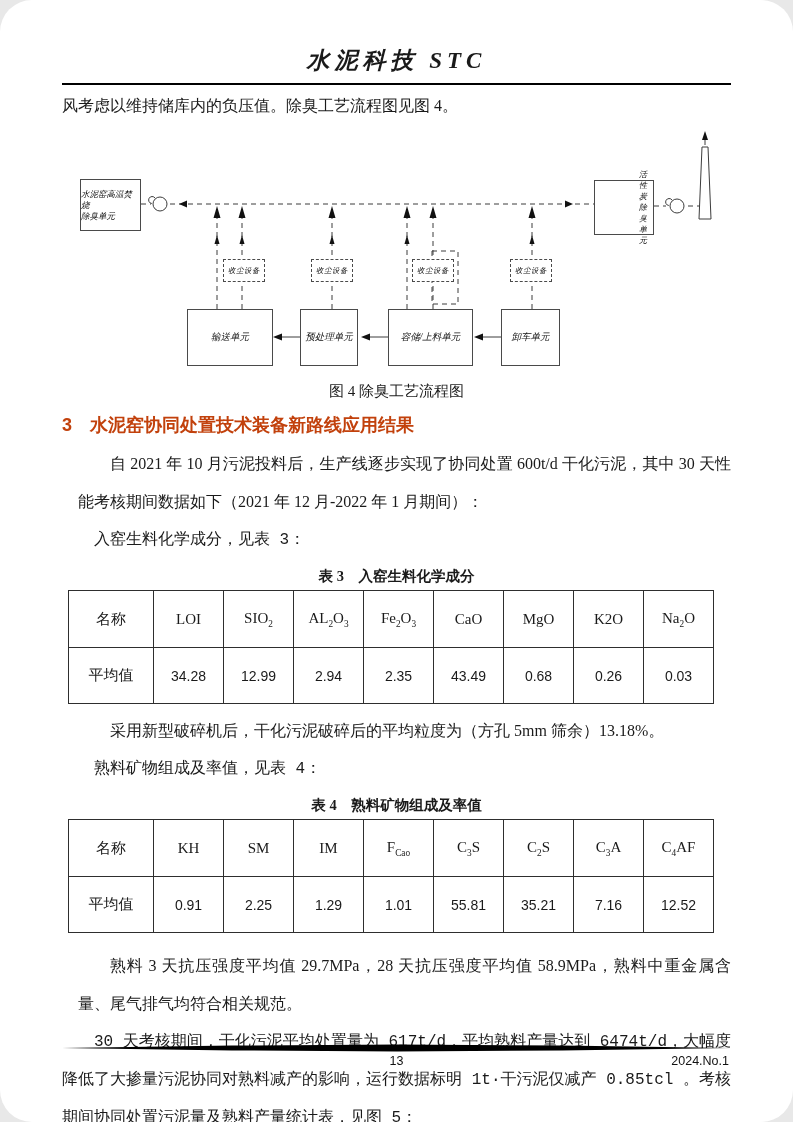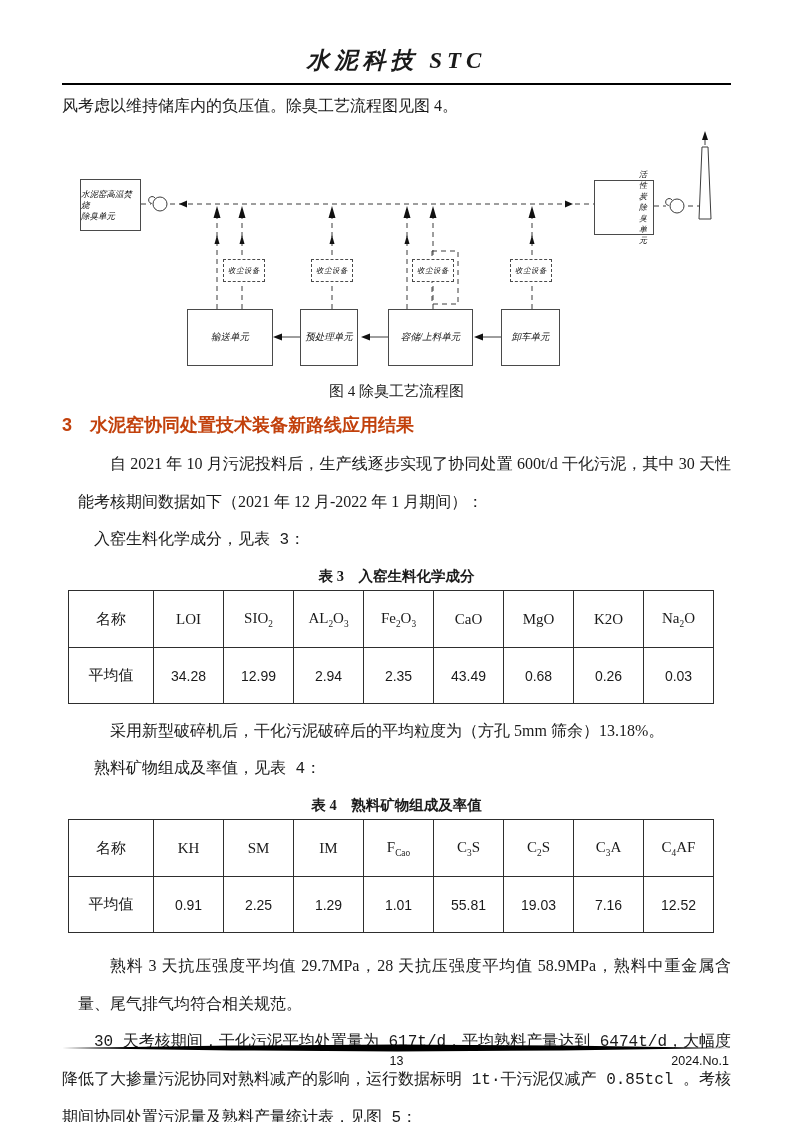--- a/index.html
+++ b/index.html
@@ -6,20 +6,21 @@
   .page{
     position:relative;
     width:793px;height:1122px;
     margin:0 auto;
     background:#ffffff;
     box-sizing:border-box;
     padding:46px 62px 0 62px;
     font-family:"Liberation Serif",serif;
     color:#1a1a1a;
     overflow:hidden;
+    border-radius:32px;
   }
   
   .journal-title{
     text-align:center;
     font-size:23px;
     font-weight:700;
     font-style:italic;
     letter-spacing:5px;
     line-height:30px;
     font-family:"Liberation Serif",serif;
@@ -241,21 +242,21 @@
           <td>C<sub>3</sub>A</td>
           <td>C<sub>4</sub>AF</td>
         </tr>
         <tr>
           <td>平均值</td>
           <td>0.91</td>
           <td>2.25</td>
           <td>1.29</td>
           <td>1.01</td>
           <td>55.81</td>
-          <td>19.03</td>
+          <td>35.21</td>
           <td>7.16</td>
           <td>12.52</td>
         </tr>
       </tbody>
     </table>
 
   <p class="body indent" style="margin-top:14px;">熟料 3 天抗压强度平均值 29.7MPa，28 天抗压强度平均值 58.9MPa，熟料中重金属含量、尾气排气均符合相关规范。</p>
   <p class="body indent flat">30 天考核期间，干化污泥平均处置量为 617t/d，平均熟料产量达到 6474t/d，大幅度降低了大掺量污泥协同对熟料减产的影响，运行数据标明 1t·干污泥仅减产 0.85tcl 。考核期间协同处置污泥量及熟料产量统计表，见图 5：</p>
 
   <div class="footer">

